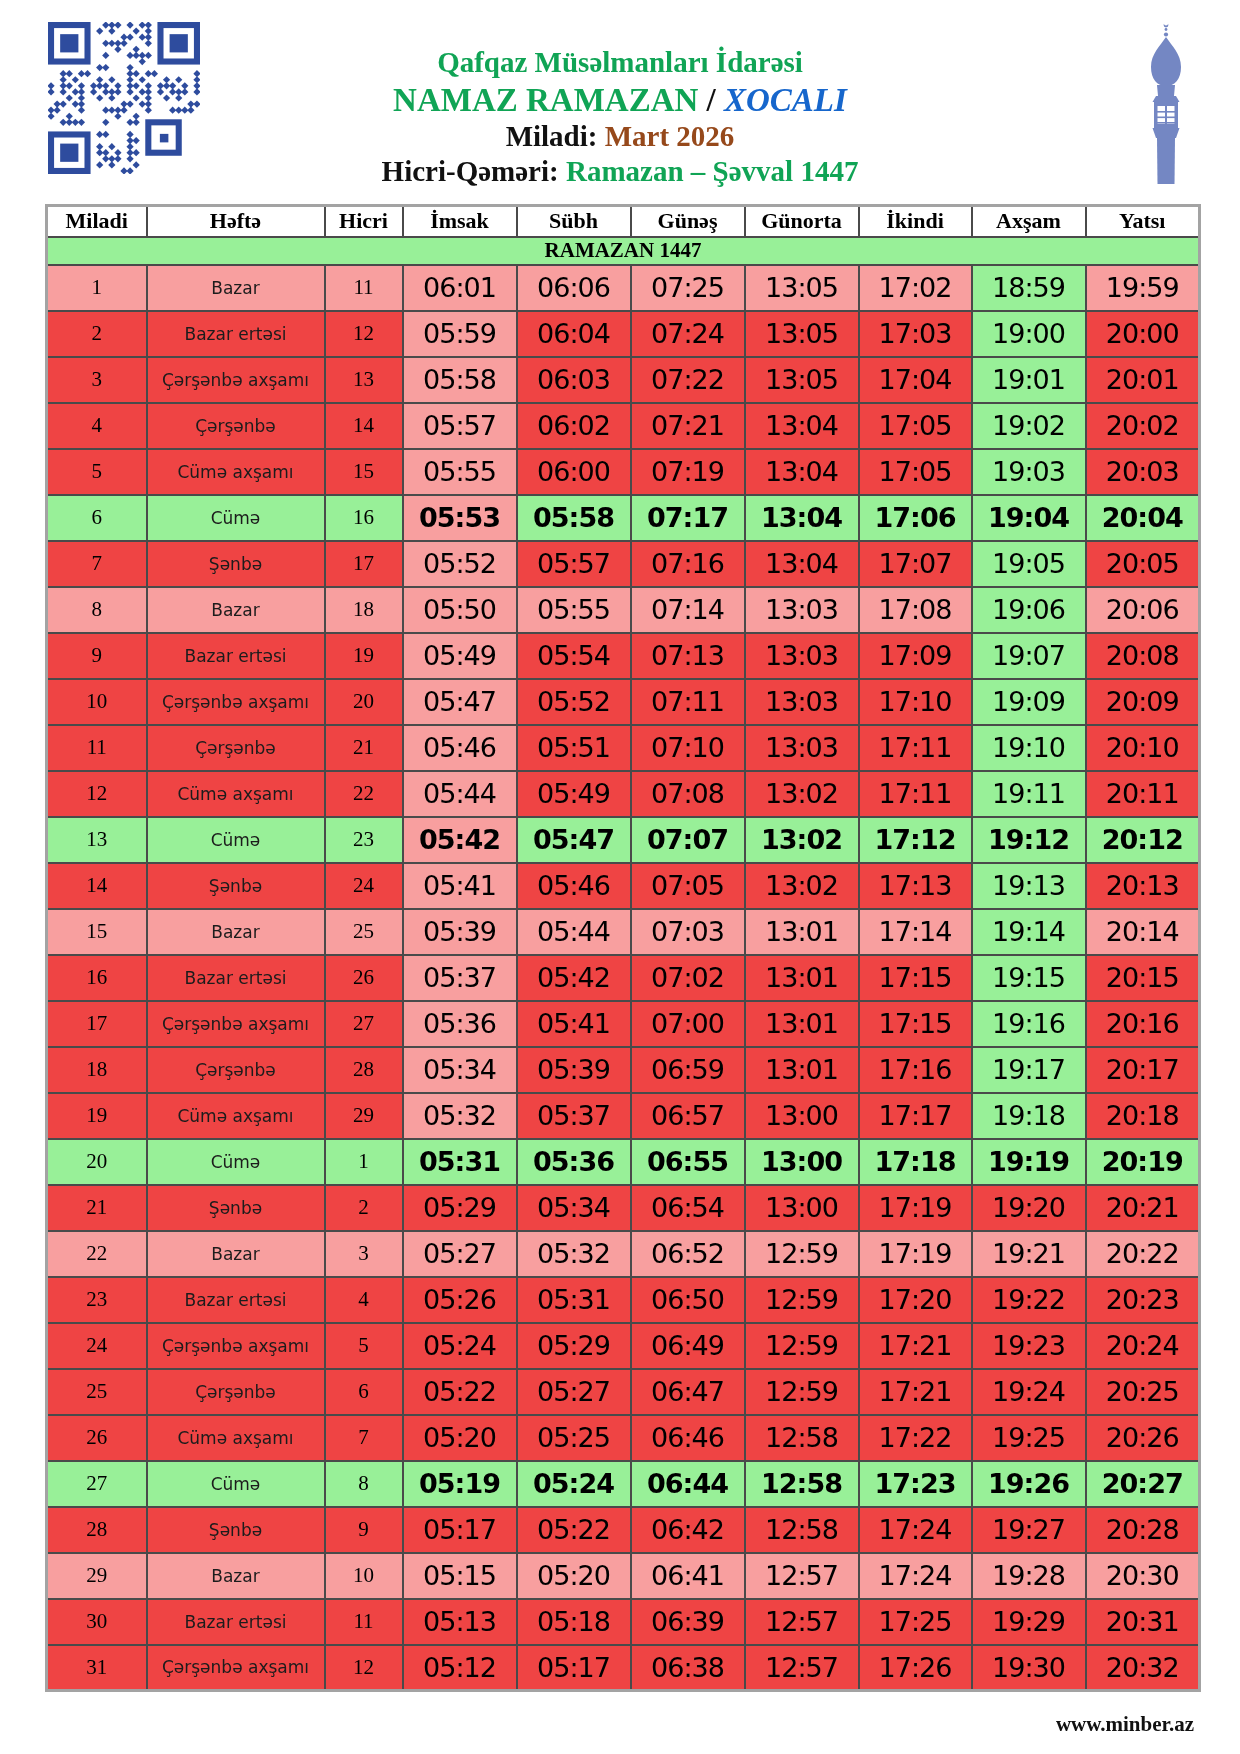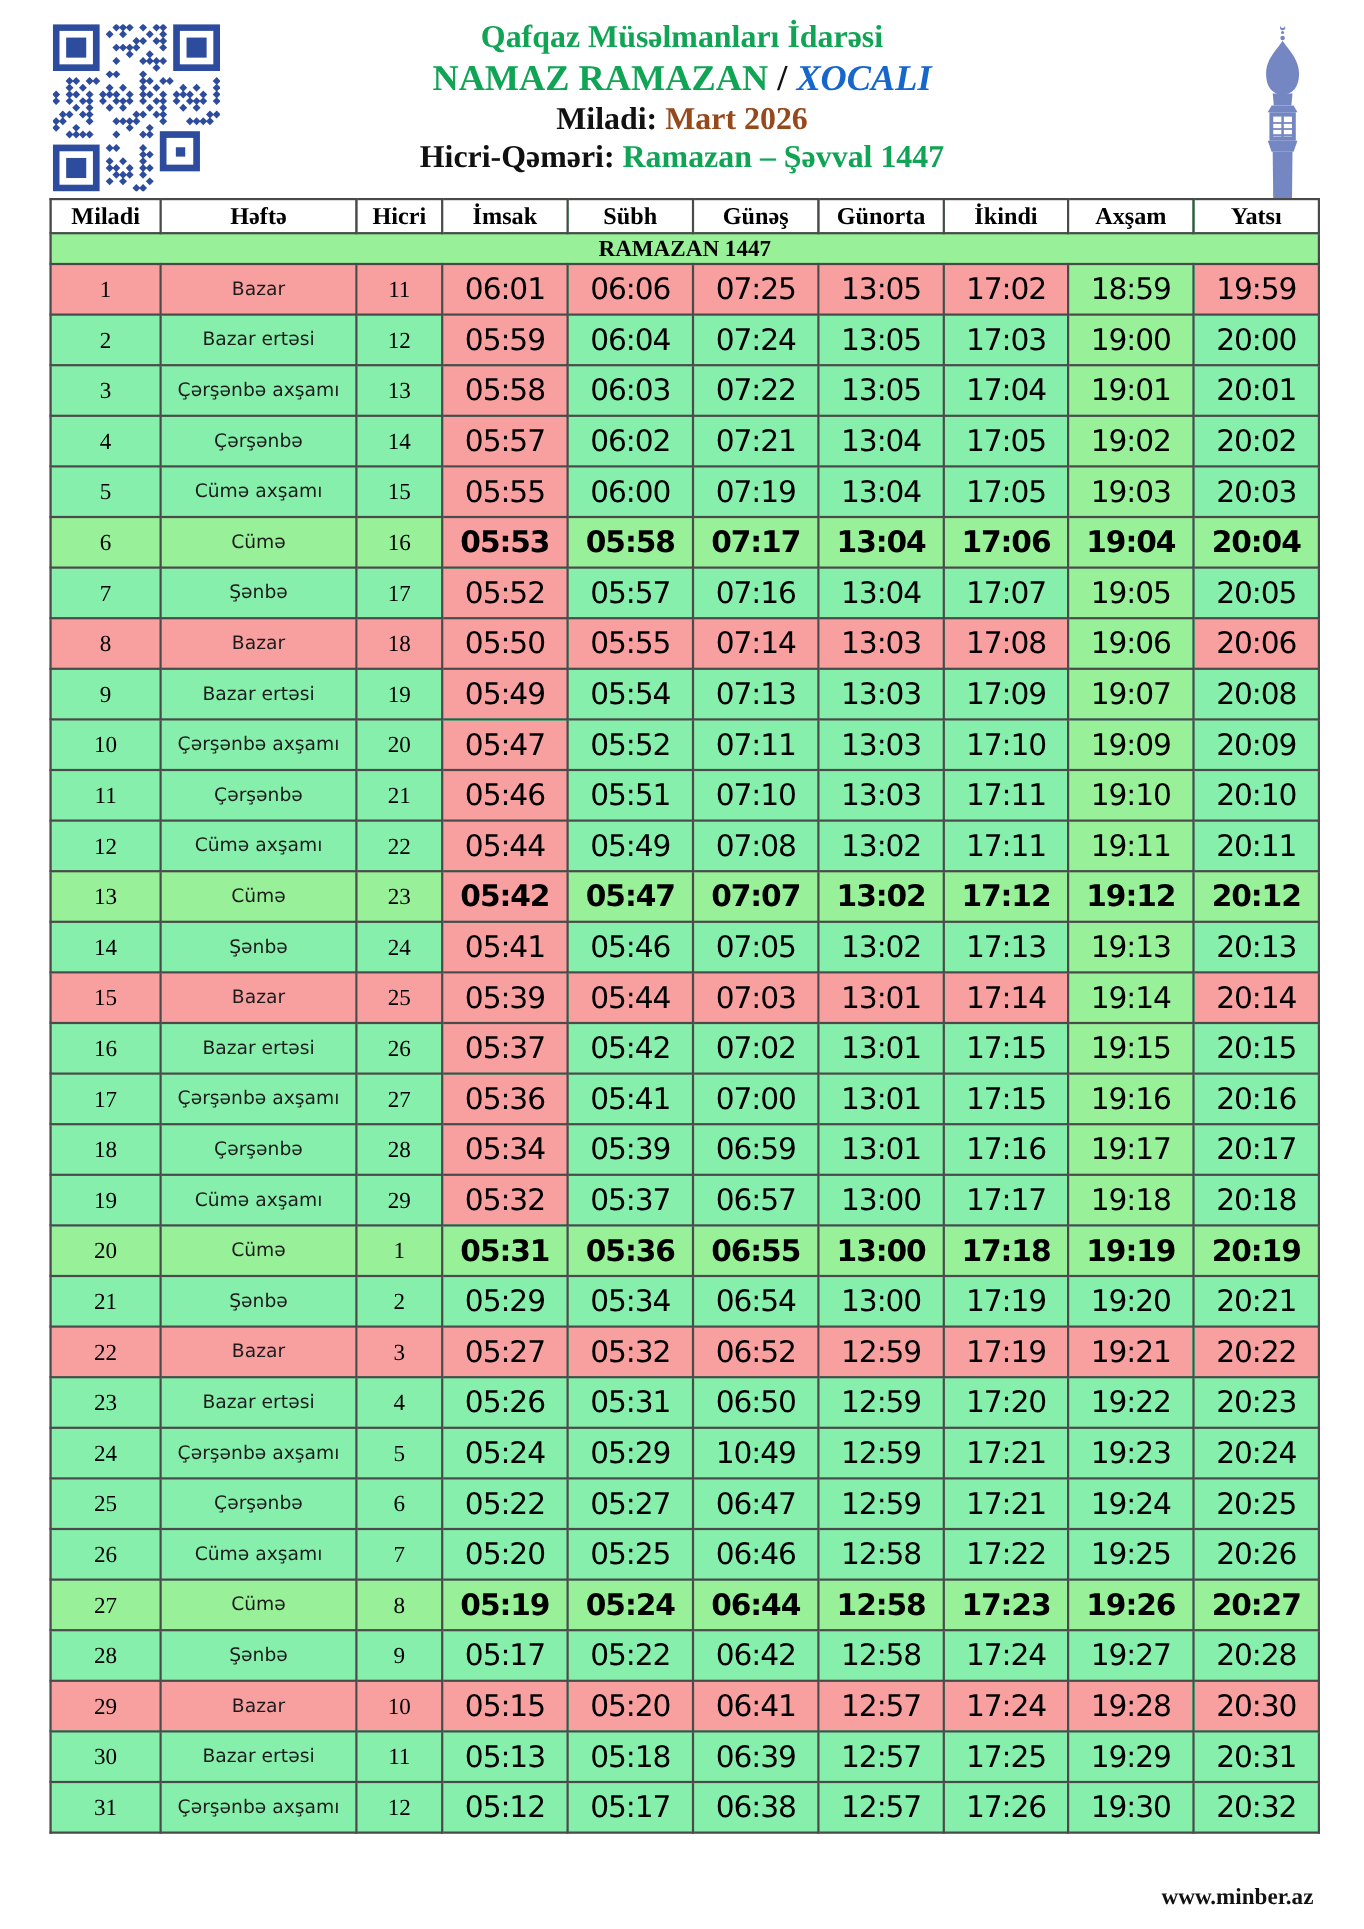--- a/index.html
+++ b/index.html
@@ -7,34 +7,34 @@
   body {
     width:1240px; height:1754px;
     font-family:"Liberation Serif", serif;
     position:relative; overflow:hidden;
   }
   .page { position:relative; width:1240px; height:1754px; background:#fff; }
 
   
   .qr { position:absolute; left:48px; top:22px; width:152px; height:152px; }
   .minaret { position:absolute; right:40px; top:20px; width:74px; height:164px; }
-  .titles { padding-top:16px; text-align:center; }
+  .titles { padding-top:44px; text-align:center; }
   .t-org  { font-size:29px; font-weight:bold; line-height:37px; color:var(--title-green); }
   .t-main { font-size:33px; font-weight:bold; line-height:38px; color:var(--title-green); }
   .t-main .sep { color:#111; font-weight:bold; }
   .t-main .loc { color:var(--loc-blue);font-style:italic; }
   .t-line { font-size:29px; font-weight:bold; line-height:35px; color:#111; }
   .t-line .v-brown { color:var(--month-brown); }
   .t-line .v-green { color:var(--title-green); }
 
   
   table.ptable {
-    position:absolute; left:45px; top:180px; width:1153px;
+    position:absolute; left:45px; top:204px; width:1153px;
     border-collapse:collapse; table-layout:fixed;
-    border:1px solid #a3a3a3; background:#86efac;
+    border:3px solid #a3a3a3; background:#ef4444;
   }
   .ptable th, .ptable td {
     border:2px solid #4a4a4a; text-align:center; vertical-align:middle;
     overflow:hidden; white-space:nowrap; color:#000;
   }
   .ptable thead th { height:31px; font-size:22px; font-weight:bold; font-family:"Liberation Serif", serif; background:#fff; }
   .ptable tr.band td { height:28px; background:var(--cell-green); font-size:21px; font-weight:bold; font-family:"Liberation Serif", serif; }
   .ptable tbody td { height:46px; }
   td.c-num  { font-size:21px; font-family:"Liberation Serif", serif; }
   td.c-week { font-size:17px; font-family:"DejaVu Sans", sans-serif; color:#1c1c1c; }
@@ -550,21 +550,21 @@
           <td class="c-time ">17:20</td>
           <td class="c-time ">19:22</td>
           <td class="c-time ">20:23</td>
         </tr>
         <tr class="none">
           <td class="c-num ">24</td>
           <td class="c-week ">Çərşənbə axşamı</td>
           <td class="c-num ">5</td>
           <td class="c-time ">05:24</td>
           <td class="c-time ">05:29</td>
-          <td class="c-time ">10:49</td>
+          <td class="c-time ">06:49</td>
           <td class="c-time ">12:59</td>
           <td class="c-time ">17:21</td>
           <td class="c-time ">19:23</td>
           <td class="c-time ">20:24</td>
         </tr>
         <tr class="none">
           <td class="c-num ">25</td>
           <td class="c-week ">Çərşənbə</td>
           <td class="c-num ">6</td>
           <td class="c-time ">05:22</td>

